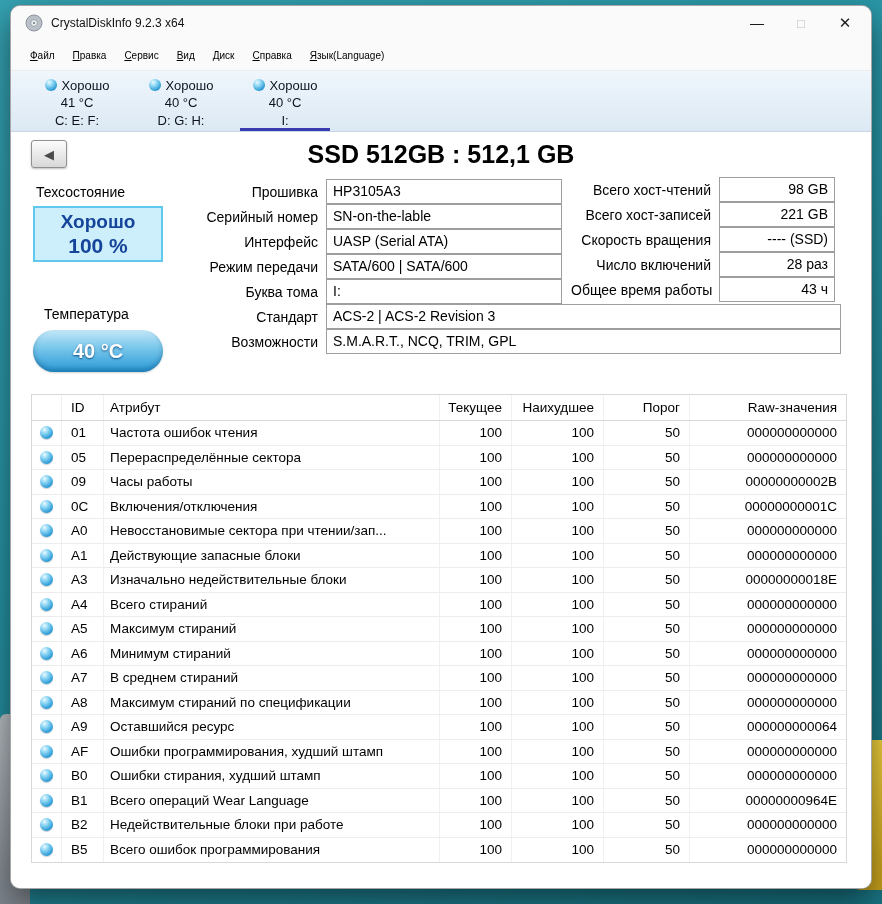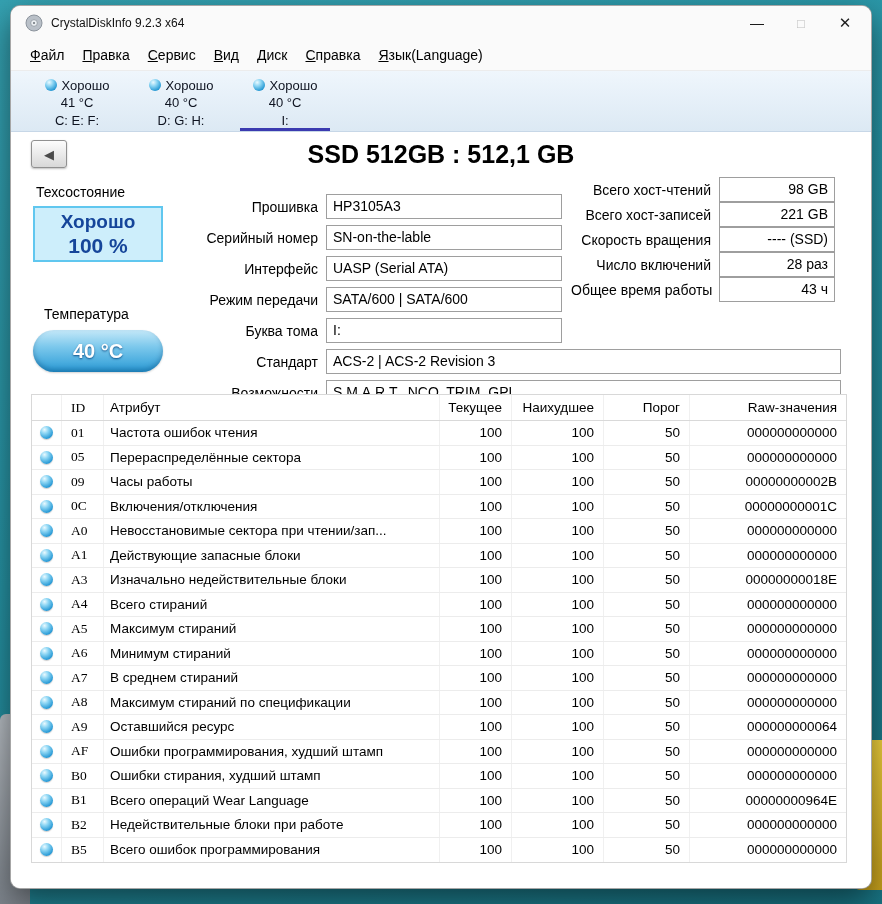--- a/index.html
+++ b/index.html
@@ -20,21 +20,21 @@
   }
   .titlebar { height:34px; display:flex; align-items:center; padding:0 4px 0 14px; background:#fafafa; }
   .app-icon { width:18px; height:18px; margin-right:8px; flex:0 0 auto; }
   .title-text { font-size:12px; color:#111; }
   .win-controls { margin-left:auto; display:flex; }
   .win-btn { width:44px; height:30px; display:flex; align-items:center; justify-content:center;
     font-size:14px; background:none; border:none; color:#1a1a1a; cursor:default; }
   .win-btn.max { color:#bdbdbd; font-size:13px; }
   .win-btn.close { font-size:15px; }
 
-  .menubar { height:30px; display:flex; align-items:center; padding:0 10px; background:#fafafa; font-size:14px; }
+  .menubar { height:30px; display:flex; align-items:center; padding:0 10px; background:#fafafa; font-size:10px; }
   .menu-item { padding:4px 9px; white-space:nowrap; }
   .accesskey { text-decoration:underline; }
 
   .drive-strip { height:62px; background:linear-gradient(#eff6fc,#dce9f4);
     border-top:1px solid #ececec; border-bottom:1px solid #c7d7e7; display:flex; padding:5px 0 0 14px; }
   .drive-tab { position:relative; width:104px; text-align:center; font-size:13px; color:#0e1320; }
   .tab-status { display:flex; align-items:center; justify-content:center; gap:5px; height:18px; }
   .status-dot { width:12px; height:12px; border-radius:50%; flex:0 0 auto;
     background:radial-gradient(circle at 35% 28%, #eafaff 0%, #86d2f2 35%, #2497d2 75%, #0e68a6 100%); }
   .tab-temp, .tab-letters { height:18px; line-height:18px; }
@@ -53,39 +53,39 @@
     align-items:center; justify-content:center; gap:1px; color:#15459a; font-weight:700; }
   .health-status { font-size:19px; }
   .health-percent { font-size:21px; }
   .temp-label { position:absolute; left:33px; top:174px; }
   .temp-pill { position:absolute; left:22px; top:198px; width:130px; height:42px; border-radius:21px;
     background:linear-gradient(180deg,#c4e8f8 0%,#7cc8ec 40%,#2a9bd6 100%);
     display:flex; align-items:center; justify-content:center; color:#fff; font-size:20px; font-weight:700;
     text-shadow:0 1px 2px rgba(8,70,128,.9);
     box-shadow:inset 0 -3px 5px rgba(0,60,110,.35), 0 1px 2px rgba(0,0,0,.18); }
 
-  .fields-main { position:absolute; left:170px; right:30px; top:62px; display:flex; flex-direction:column; gap:6px; }
+  .fields-main { position:absolute; left:170px; right:30px; top:47px; display:flex; flex-direction:column; }
   .field-row { display:flex; align-items:center; height:25px; }
   .field-label { width:145px; text-align:right; padding-right:8px; white-space:nowrap; }
   .field-box { height:25px; line-height:23px; border:1px solid #9e9e9e; background:#fff;
     padding:0 6px; width:236px; white-space:nowrap; overflow:hidden; }
   .field-row.wide .field-box { width:auto; flex:1; }
   .fields-right { position:absolute; left:560px; width:272px; top:45px; display:flex; flex-direction:column; }
   .fields-right .field-label { width:148px; }
   .fields-right .field-box { width:116px; text-align:right; }
 
   .smart-table { position:absolute; left:20px; right:24px; top:262px; border:1px solid #d8d8d8; font-size:13.5px; background:#fff; }
   .t-row { display:grid; grid-template-columns:30px 42px 1fr 72px 92px 86px 156px;
     align-items:stretch; height:24.5px; border-bottom:1px solid #ececec; }
   .t-row:last-child { border-bottom:none; }
   .t-header { height:26px; border-bottom:1px solid #d9d9d9; }
   .t-cell { display:flex; align-items:center; border-right:1px solid #f0f0f0; padding:0 6px;
     overflow:hidden; white-space:nowrap; }
   .t-cell:last-child { border-right:none; }
-  .c-id { padding-left:9px;font-family:Liberation Serif, serif; }
+  .c-id { padding-left:9px; }
   .c-num, .c-raw { justify-content:flex-end; padding-right:9px; }
   .c-icon { justify-content:center; padding:0; }
   .sphere { width:13px; height:13px; border-radius:50%;
     background:radial-gradient(circle at 35% 28%, #eafaff 0%, #8ed6f4 30%, #2e9ed8 70%, #0d67a6 100%);
     box-shadow:0 1px 1px rgba(0,0,0,.2); }
 </style>
 </head>
 <body>
 
 <div class="deco deco-left"></div>

